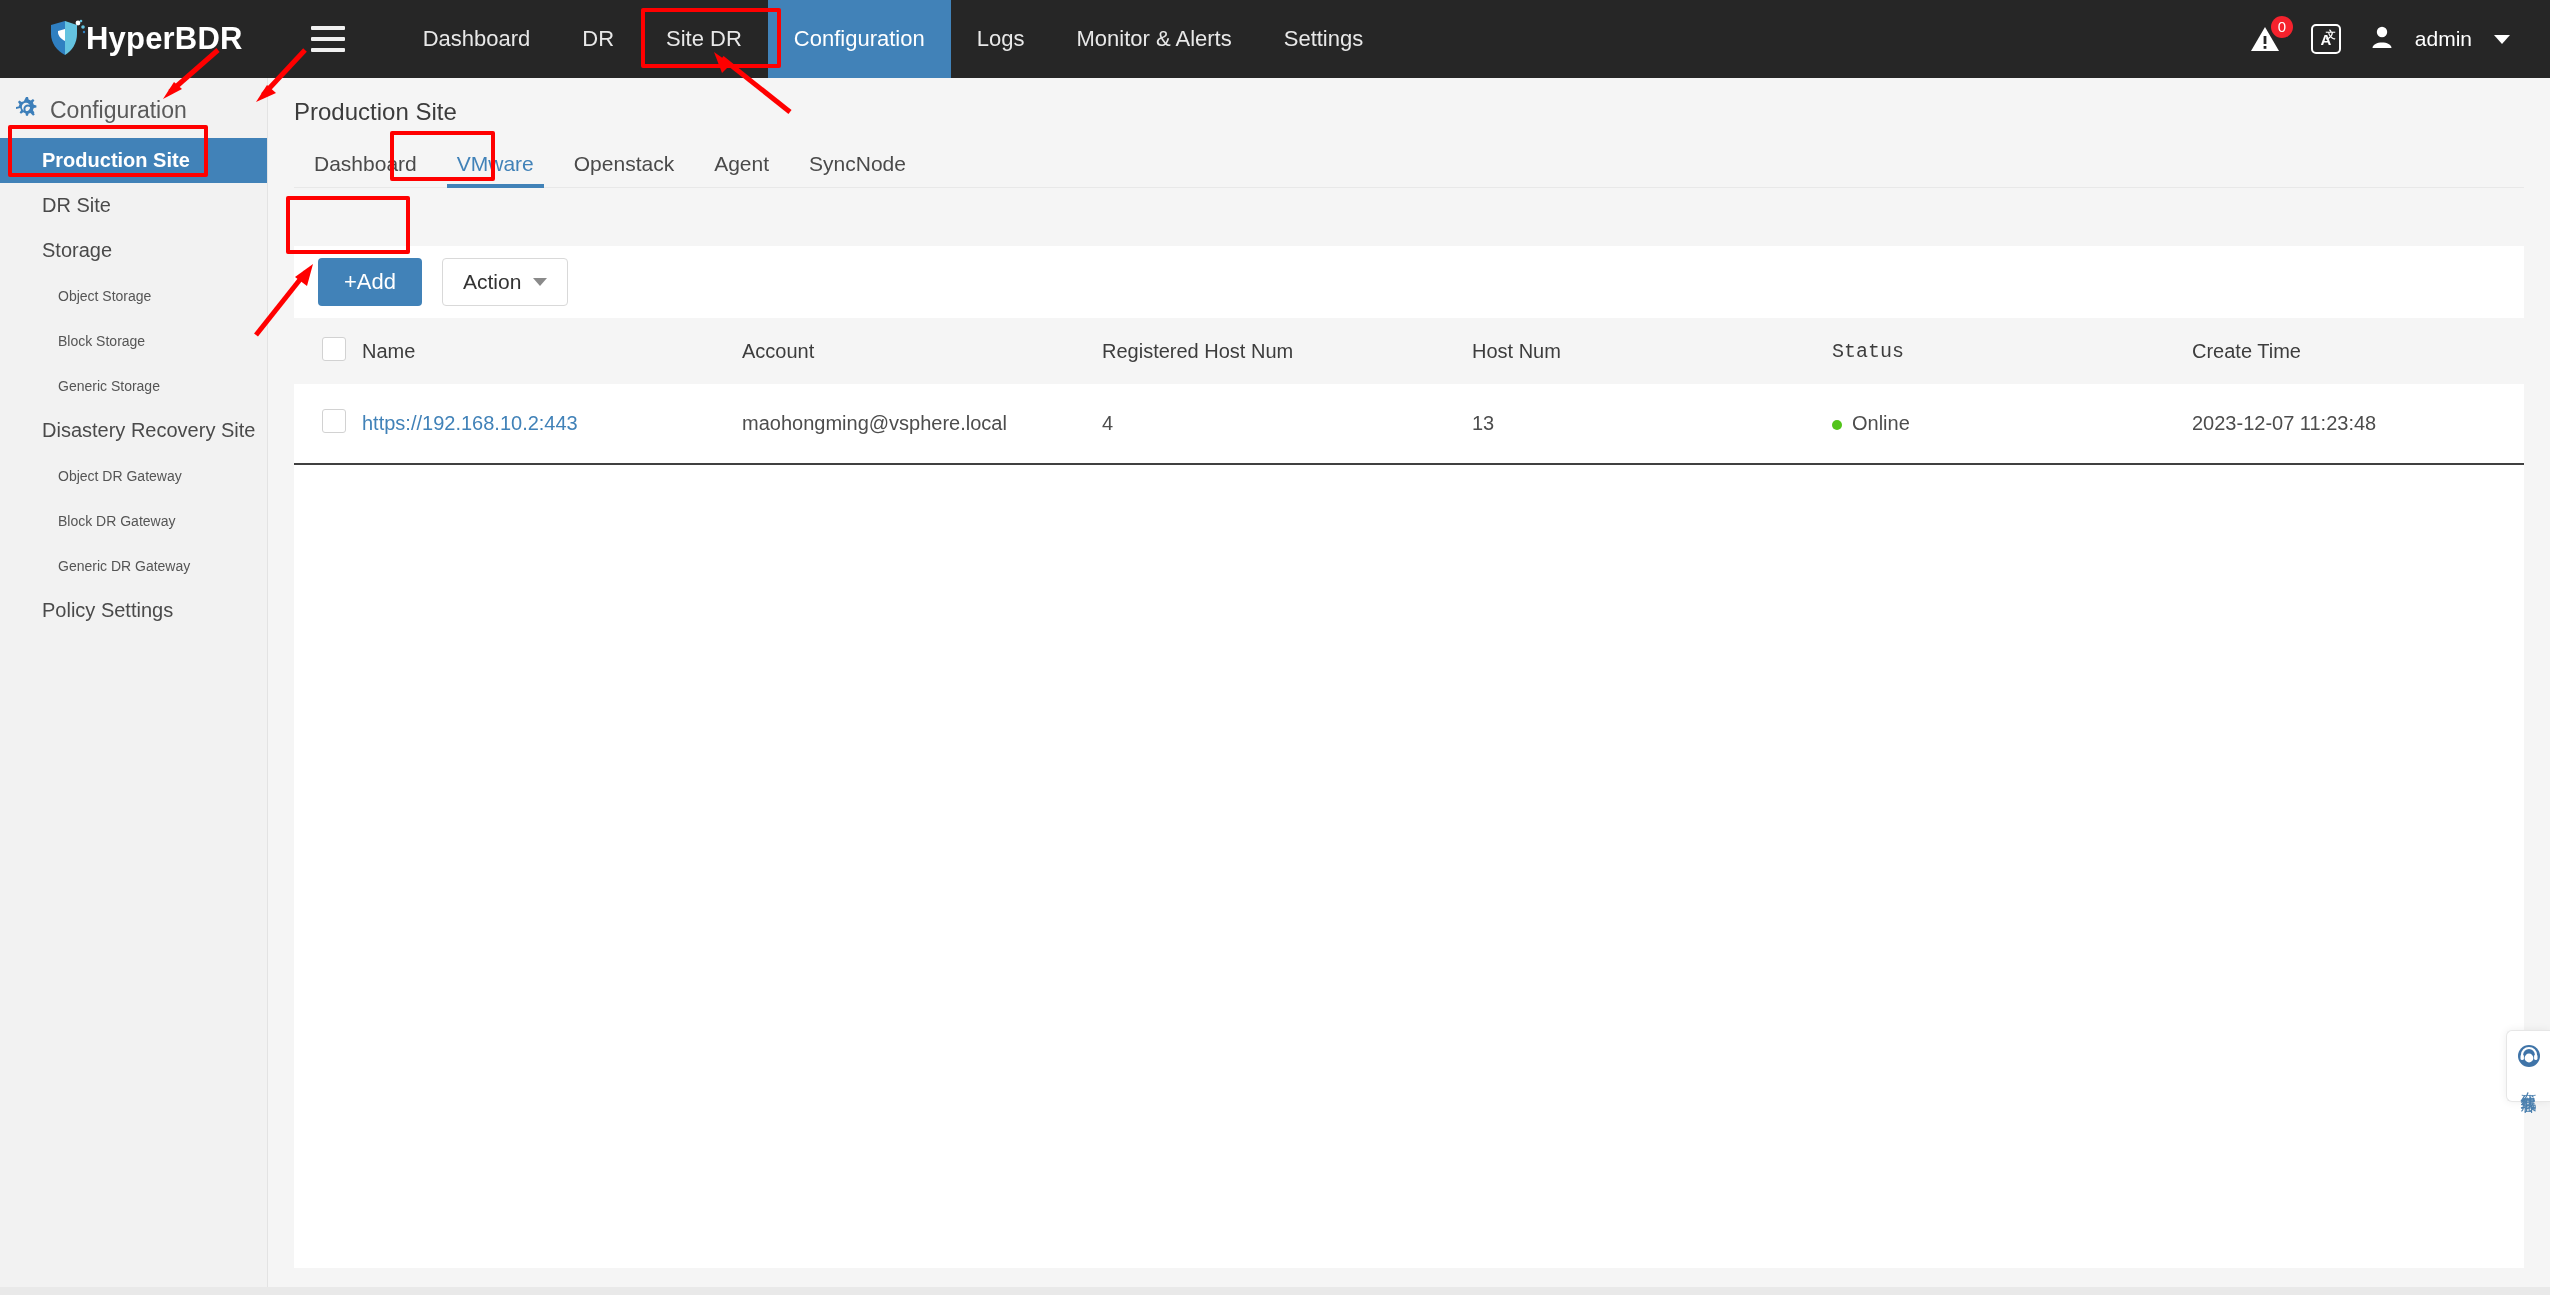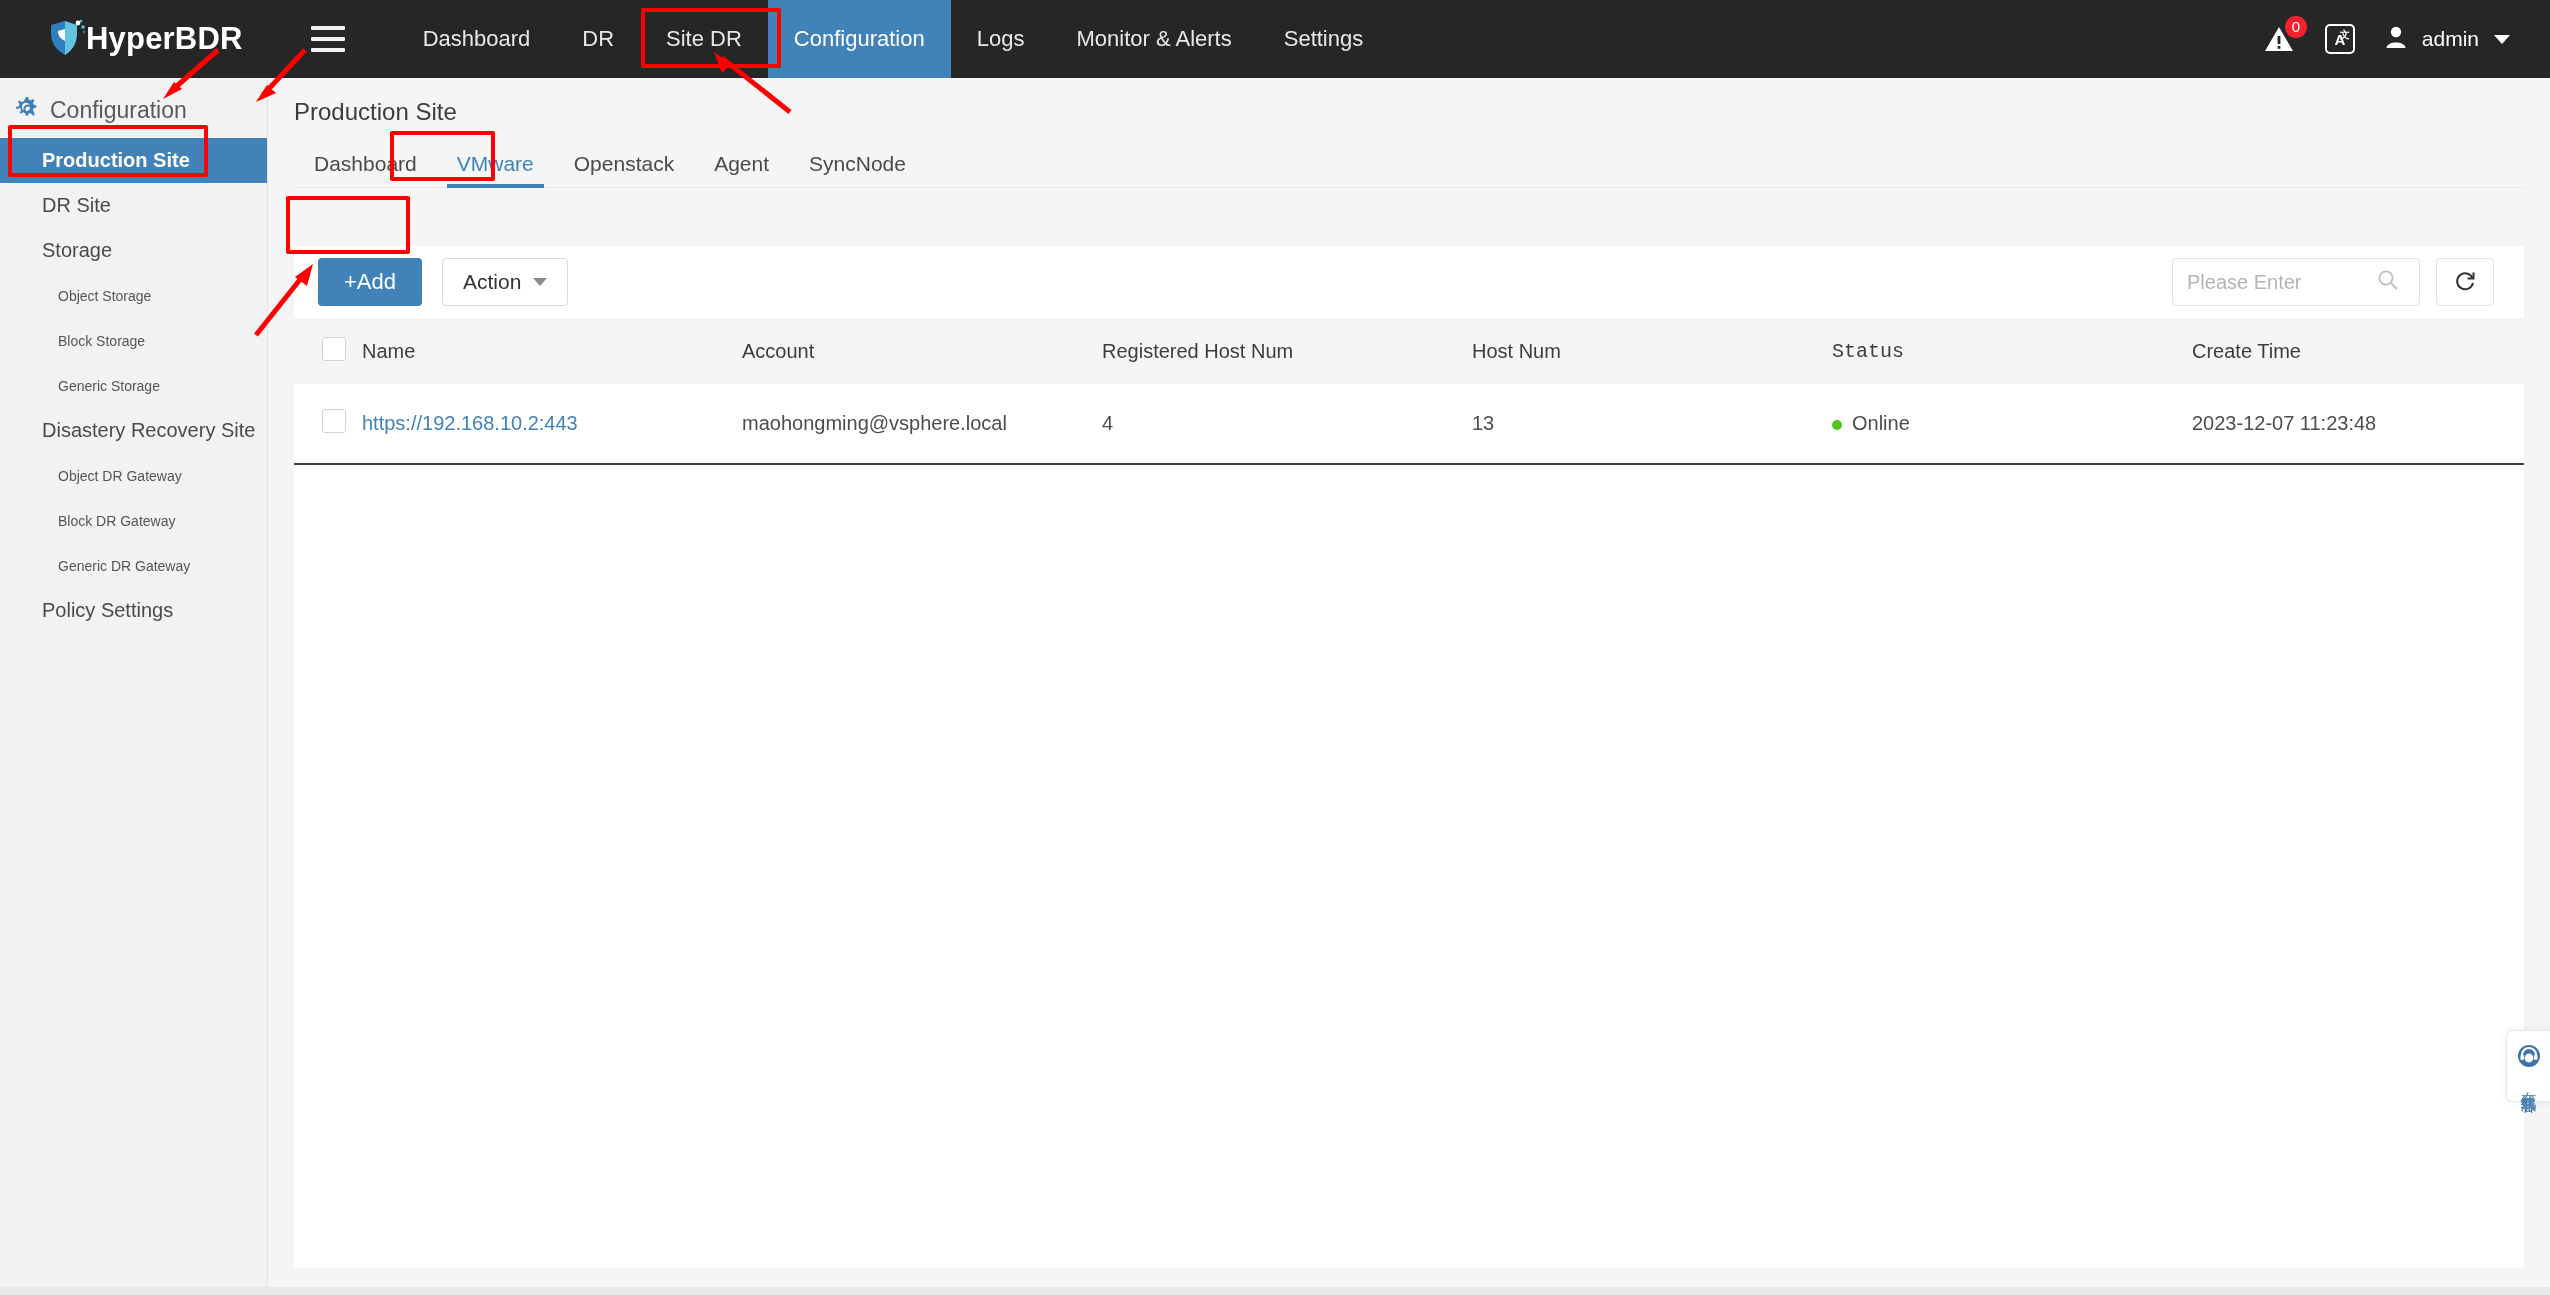--- a/index.html
+++ b/index.html
@@ -45,21 +45,21 @@
     background: #f5222d; color: #fff; font-size: 15px; line-height: 22px;
     min-width: 22px; height: 22px; border-radius: 11px; text-align: center;
     padding: 0 5px; font-family: "Liberation Sans", sans-serif;
   }
   .lang-icon {
     width: 30px; height: 30px; border: 2px solid #fff; border-radius: 5px;
     color: #fff; font-size: 15px; font-weight: bold; cursor: pointer;
     display: flex; align-items: center; justify-content: center; position: relative;
   }
   .lang-icon sup { font-size: 10px; position: absolute; top: 2px; right: 3px; }
-  .user-box { display: flex; align-items: center; gap: 15px; cursor: pointer; }
+  .user-box { display: flex; align-items: center; gap: 22px; cursor: pointer; }
   .user-name { color: #ffffff; font-size: 21px; }
   .caret-down {
     width: 0; height: 0; border-left: 8px solid transparent;
     border-right: 8px solid transparent; border-top: 9px solid #ffffff;
   }
 
   
   .sidebar {
     position: absolute; left: 0; top: 78px; width: 268px; height: 1217px;
     background: #f2f2f2; border-right: 1px solid #e3e3e3;
@@ -284,39 +284,20 @@
   </div>
 
   <section class="panel">
     <div class="toolbar">
       <button class="btn-add" id="btn-add">+Add</button>
       <button class="btn-action">
         <span>Action</span>
         <span class="chev"></span>
       </button>
 
-      <div class="toolbar-right">
-        <div class="search-box">
-          <input type="text" placeholder="Please Enter" style="">
-          <span>
-            <svg width="22" height="22" viewBox="0 0 22 22">
-              <circle cx="9" cy="9" r="6.6" fill="none" stroke="#bfbfbf" stroke-width="1.8"></circle>
-              <line x1="13.8" y1="13.8" x2="20" y2="20" stroke="#bfbfbf" stroke-width="1.8"></line>
-            </svg>
-          </span>
-        </div>
-        <button class="btn-refresh">
-          <span>
-            <svg width="24" height="24" viewBox="0 0 24 24">
-              <path d="M19.5 9 A8 8 0 1 0 20 14" fill="none" stroke="#333" stroke-width="2"></path>
-              <path d="M20.5 3.5 L20.5 9.5 L14.5 9.5" fill="none" stroke="#333" stroke-width="2"></path>
-            </svg>
-          </span>
-        </button>
-      </div>
     </div>
 
     <table>
       <thead>
         <tr>
           <th class="cb-cell">
             <span class="cb"></span>
           </th>
           <th class="col-name">Name</th>
           <th class="col-acct">Account</th>

